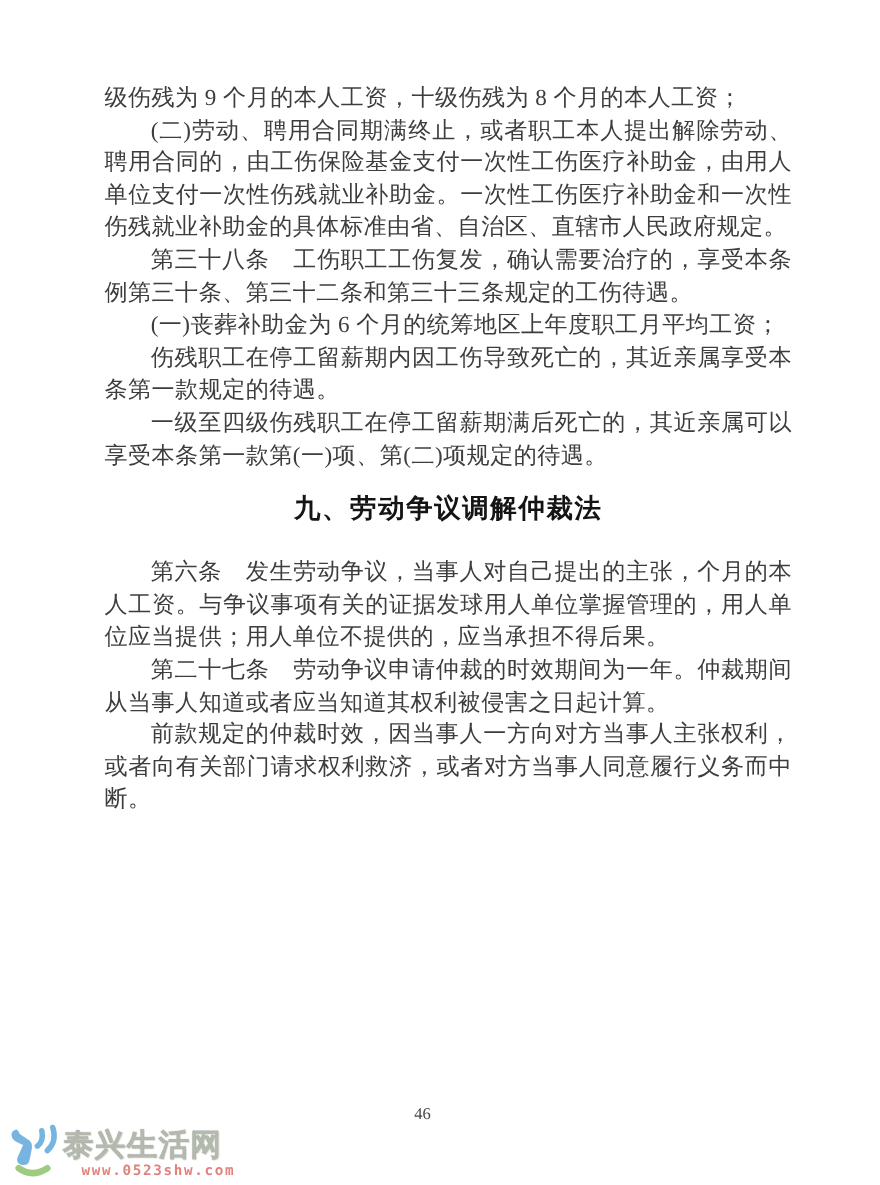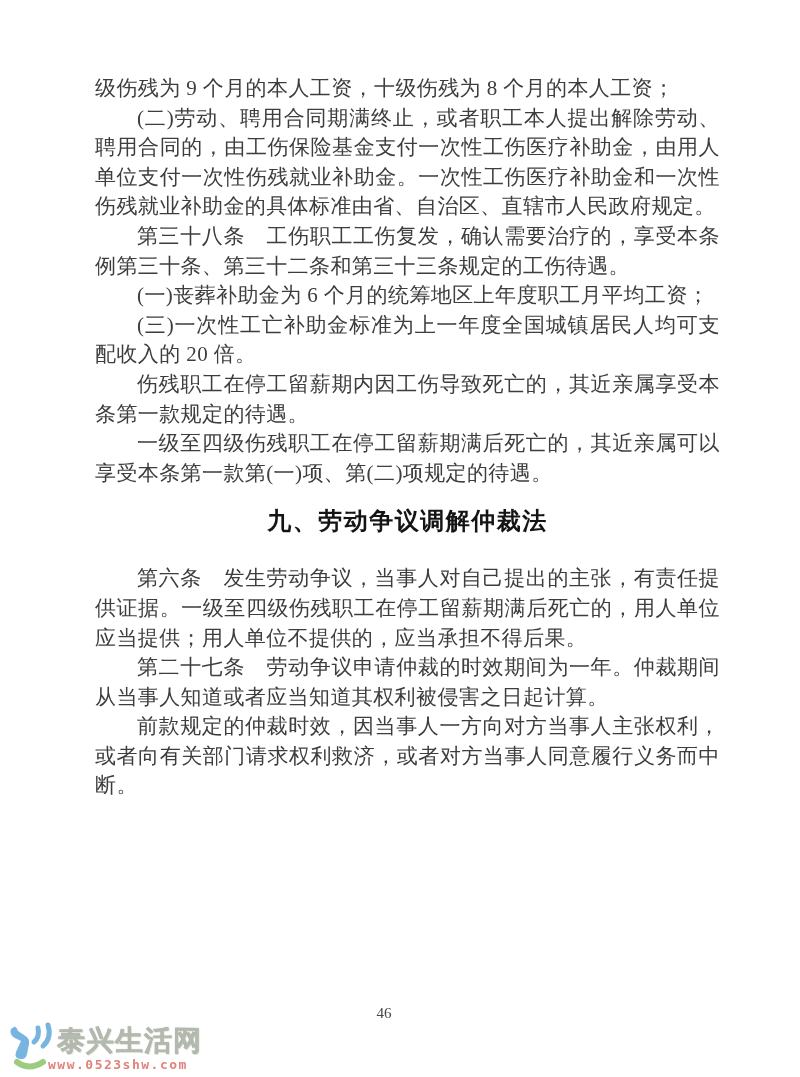--- a/index.html
+++ b/index.html
@@ -68,45 +68,44 @@
     font-family: "DejaVu Sans", "Liberation Sans", sans-serif;
     font-size: 28px;
     font-weight: bold;
     color: #b4b9ae;
     text-shadow: 0 0 1px #8f968b, 1px 1px 0 #e9ece6;
     letter-spacing: 1px;
     white-space: nowrap;
   }
   .logo-url {
     position: absolute;
-    left: 44px;
+    left: 70px;
     top: 41px;
     font-family: "DejaVu Sans Mono", "Liberation Mono", monospace;
     font-size: 13px;
     font-weight: bold;
     color: #e0837c;
     letter-spacing: 1.5px;
     white-space: nowrap;
   }
 </style>
 </head>
 <body>
 
 <div class="content">
   <p class="line">级伤残为 9 个月的本人工资，十级伤残为 8 个月的本人工资；</p>
   <p class="line ind">(二)劳动、聘用合同期满终止，或者职工本人提出解除劳动、聘用合同的，由工伤保险基金支付一次性工伤医疗补助金，由用人单位支付一次性伤残就业补助金。一次性工伤医疗补助金和一次性伤残就业补助金的具体标准由省、自治区、直辖市人民政府规定。</p>
   <p class="line ind">第三十八条　工伤职工工伤复发，确认需要治疗的，享受本条例第三十条、第三十二条和第三十三条规定的工伤待遇。</p>
   <p class="line ind">(一)丧葬补助金为 6 个月的统筹地区上年度职工月平均工资；</p>
-  <p class="line ind">(三)一次性工亡补助金标准为上一年度全国城镇居民人均可支配收入的 20 倍。</p>
   <p class="line ind">伤残职工在停工留薪期内因工伤导致死亡的，其近亲属享受本条第一款规定的待遇。</p>
   <p class="line ind">一级至四级伤残职工在停工留薪期满后死亡的，其近亲属可以享受本条第一款第(一)项、第(二)项规定的待遇。</p>
 
   <h2 class="section">九、劳动争议调解仲裁法</h2>
 
-  <p class="line ind">第六条　发生劳动争议，当事人对自己提出的主张，有责任提供证据。一级至四级伤残职工在停工留薪期满后死亡的，用人单位应当提供；用人单位不提供的，应当承担不得后果。</p>
+  <p class="line ind">第六条　发生劳动争议，当事人对自己提出的主张，个月的本人工资。与争议事项有关的证据发球用人单位掌握管理的，用人单位应当提供；用人单位不提供的，应当承担不得后果。</p>
   <p class="line ind">第二十七条　劳动争议申请仲裁的时效期间为一年。仲裁期间从当事人知道或者应当知道其权利被侵害之日起计算。</p>
   <p class="line ind">前款规定的仲裁时效，因当事人一方向对方当事人主张权利，或者向有关部门请求权利救济，或者对方当事人同意履行义务而中断。</p>
 </div>
 
 <div class="footer-page">46</div>
 
 <div class="logo">
   <span class="logo-icon">
     <svg width="50" height="52" viewBox="0 0 50 52">
       <path d="M8 7 Q3 9 5 14 Q6 17 11 19 L15 21 L10 32 Q8 38 14 39 Q20 40 21 34 L23 24 Q24 18 18 15 L12 11 Q10 6 8 7 Z" fill="#5fa8da" opacity="0.85"></path>

